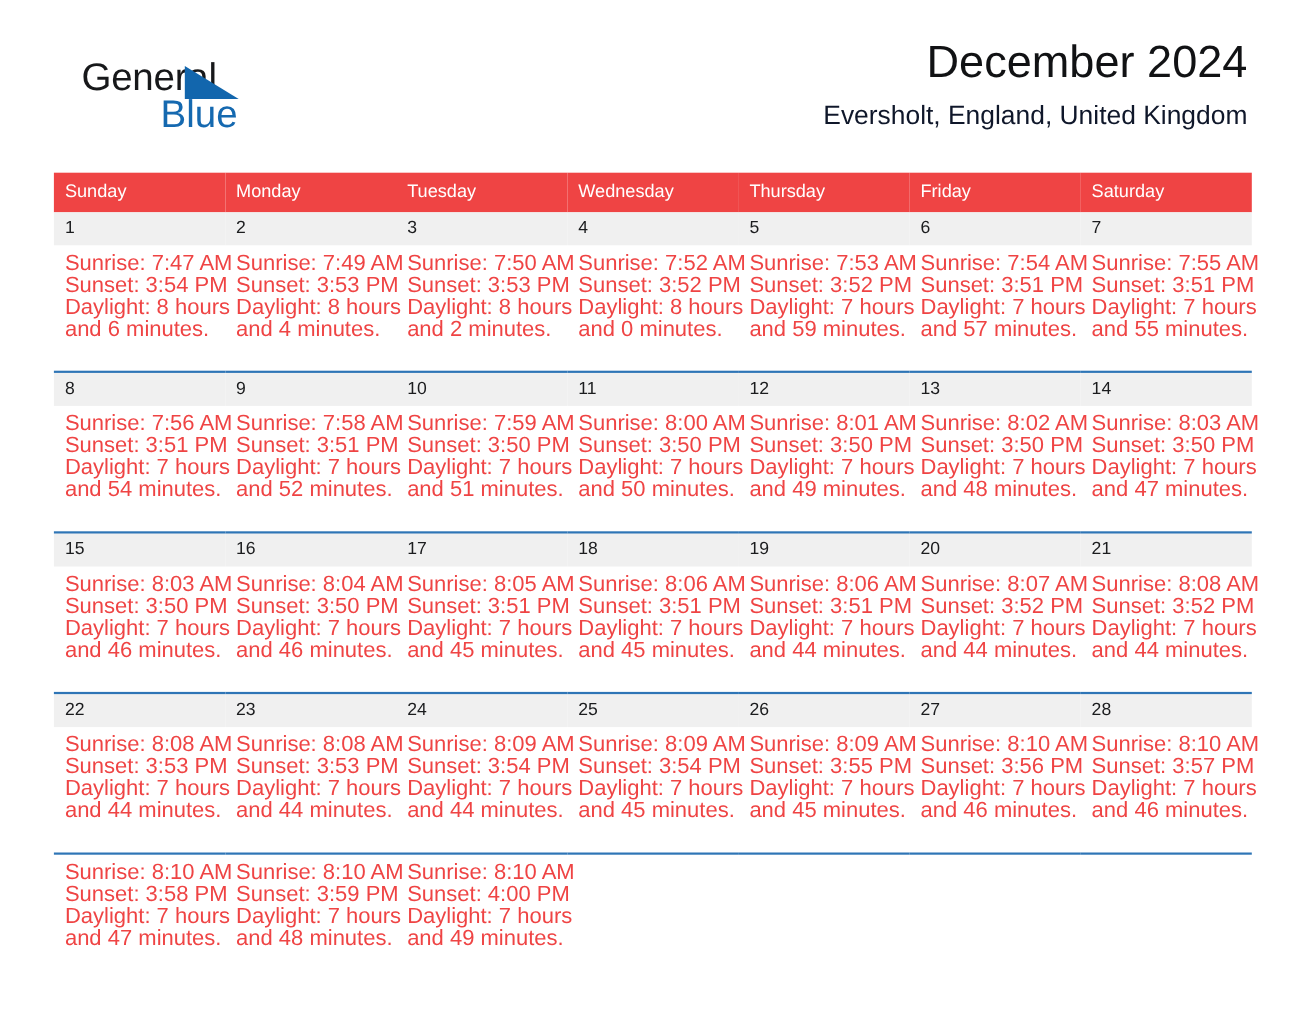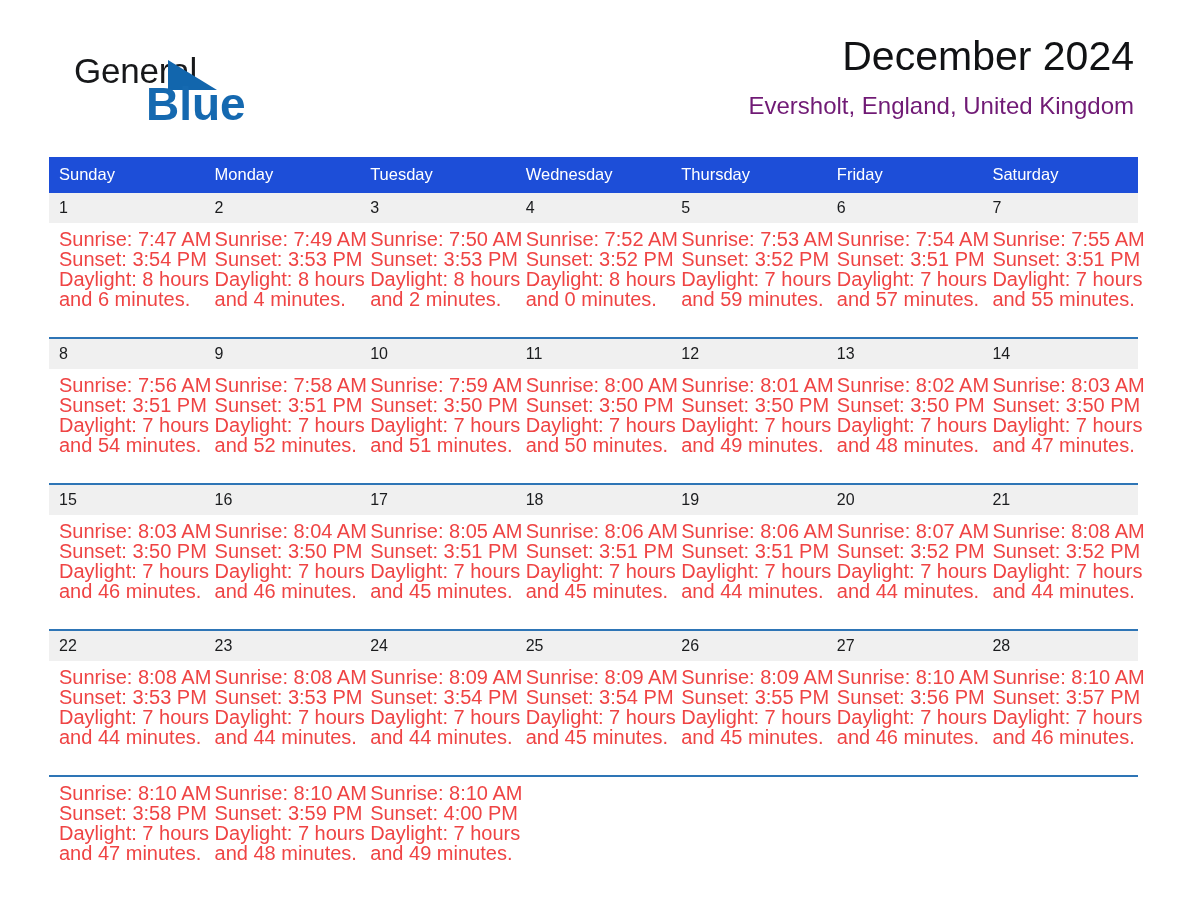--- a/index.html
+++ b/index.html
@@ -50,24 +50,24 @@
     top: 8px;
     width: 0;
     height: 0;
     border-left: 49px solid #1266ad;
     border-top: 30px solid transparent;
   }
   .logo-line2 {
     position: absolute;
     left: 72px;
     top: 33px;
-    font-size: 46px;
+    font-size: 35px;
     line-height: 38px;
     color: #1569b0;
-    font-weight: 700;
+    font-weight: 400;
     white-space: nowrap;
   }
 
   .title-block {
     position: absolute;
     right: 54px;
     top: 32px;
     text-align: right;
   }
   .cal-title {
@@ -75,40 +75,40 @@
     line-height: 48px;
     font-weight: 400;
     color: #111214;
     white-space: nowrap;
   }
   .cal-subtitle {
     margin-top: 12px;
     font-size: 24px;
     line-height: 28px;
     font-weight: 400;
-    color: #701a75;
+    color: #0f172a;
     white-space: nowrap;
   }
 
   
   .cal-wrap {
     position: absolute;
     left: 49px;
     top: 157px;
     width: 1089px;
   }
   table.cal {
     width: 1089px;
     border-collapse: collapse;
     table-layout: fixed;
   }
   table.cal col { width: 155.57px; }
 
   thead th {
-    background: #1d4ed8;
+    background: #ef4444;
     color: #ffffff;
     font-size: 16.5px;
     font-weight: 400;
     text-align: left;
     padding: 8px 0 9px 10px;
     height: 17px;
     vertical-align: middle;
     white-space: nowrap;
   }
 

